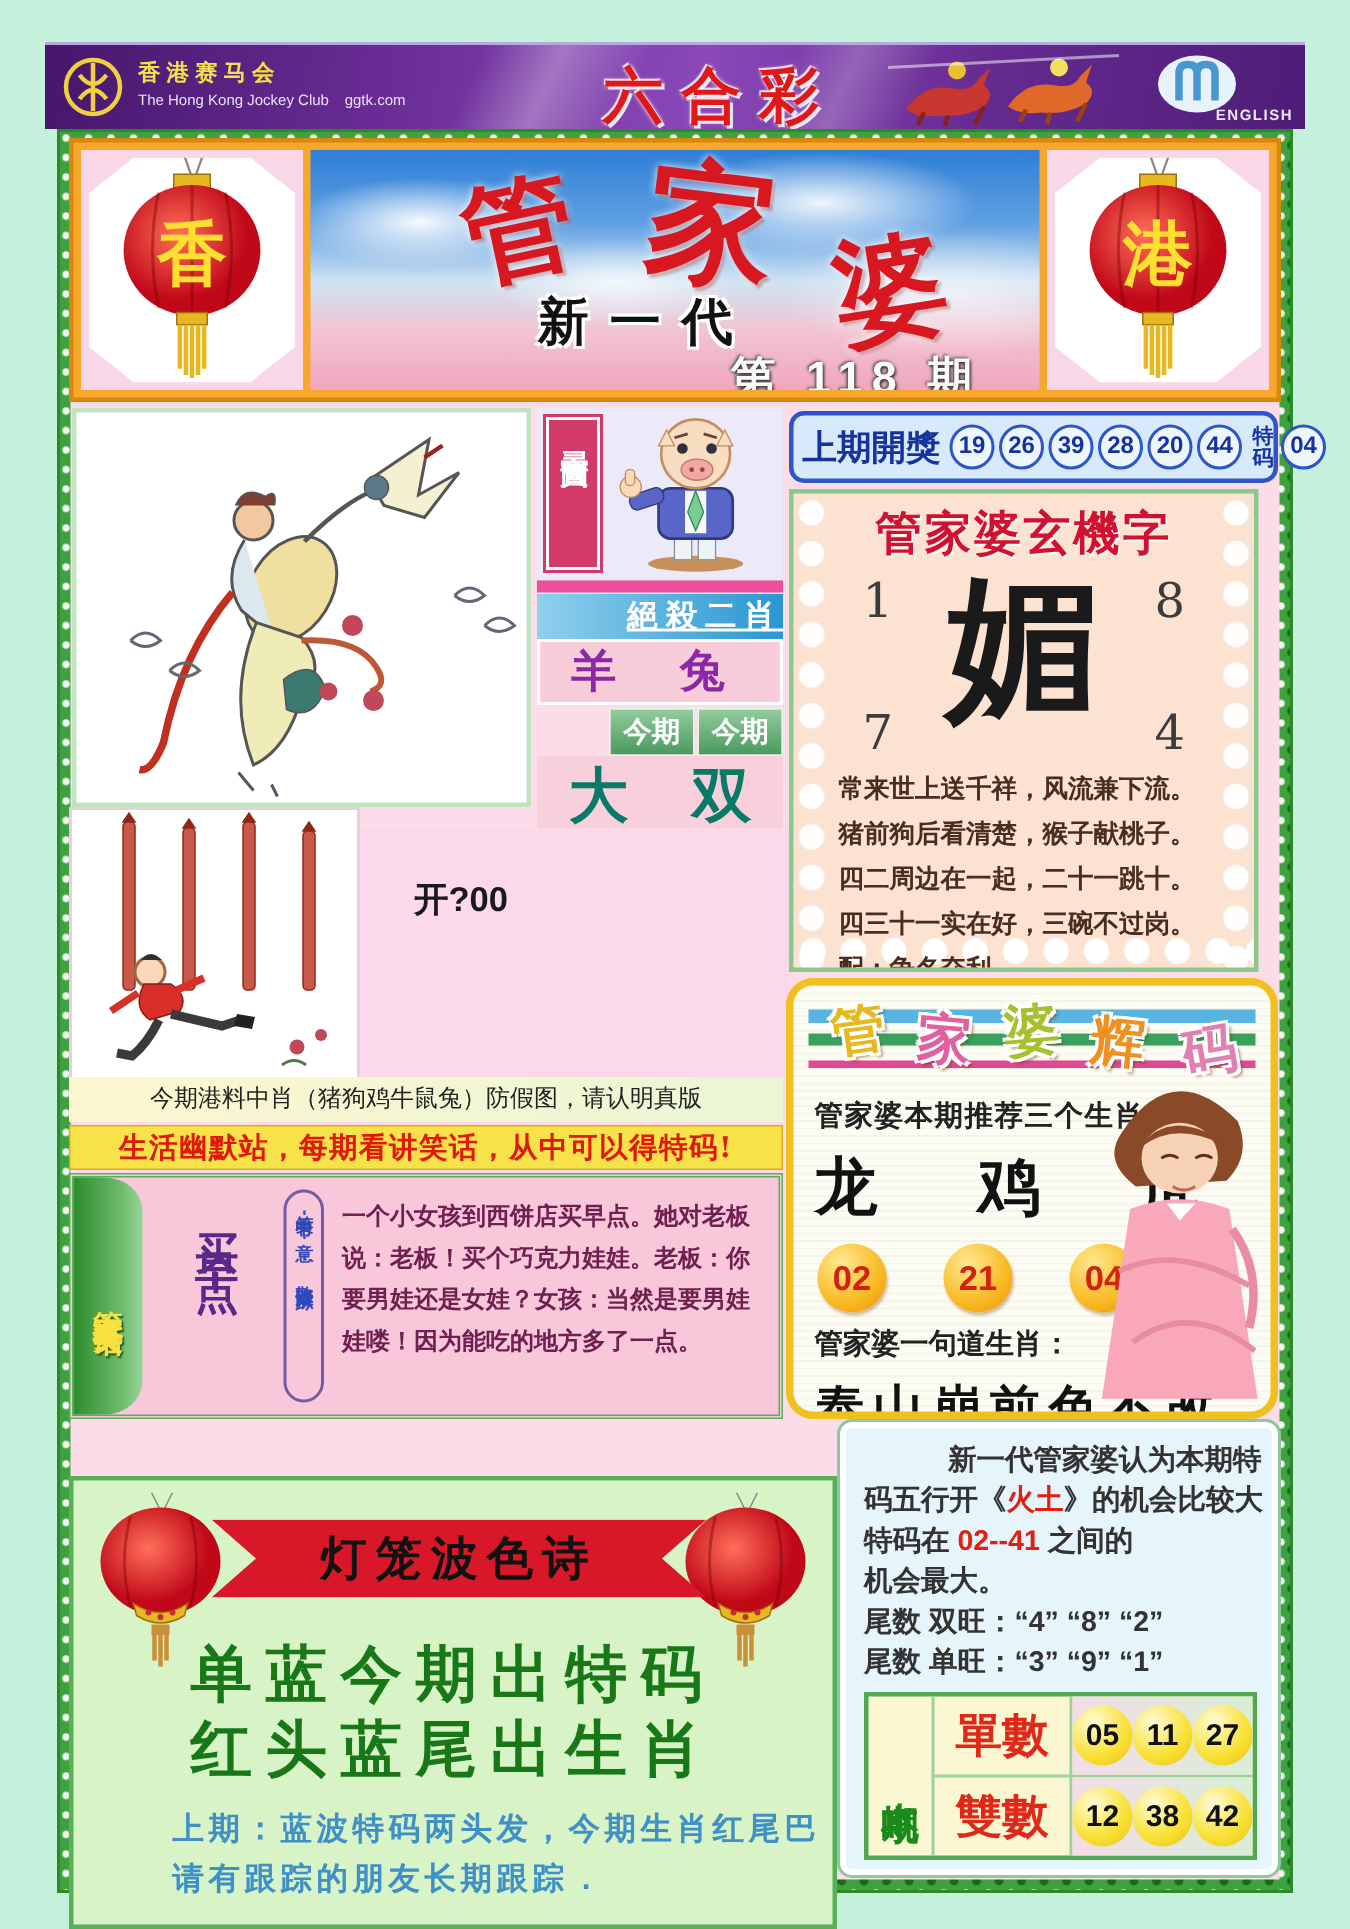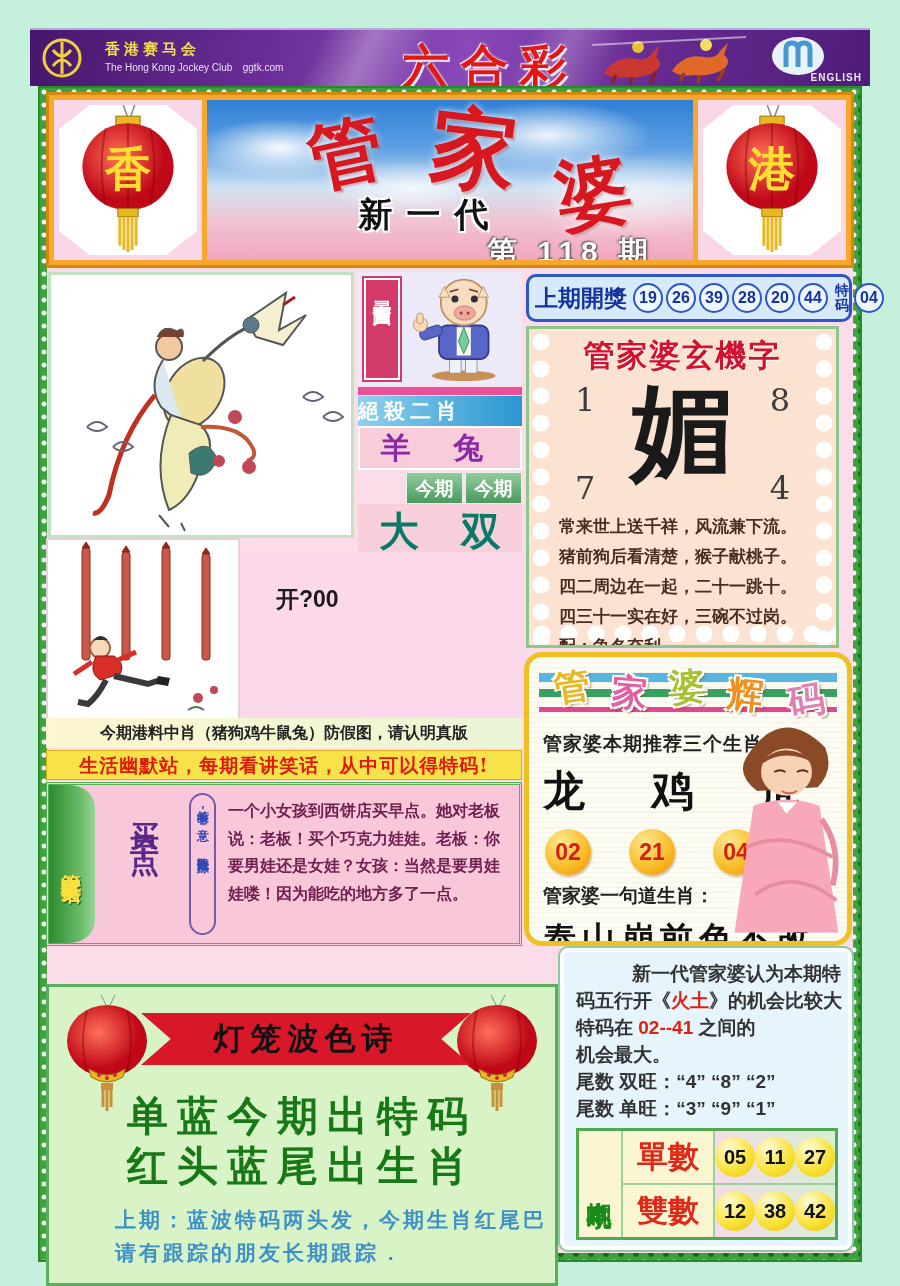--- a/index.html
+++ b/index.html
@@ -8,26 +8,26 @@
   .page { position:relative; width:900px; height:1286px; background:#c4f0dc; overflow:hidden; }
 
   
   .banner { position:absolute; left:30px; top:28px; width:840px; height:58px;
     background:
       linear-gradient(115deg, transparent 34%, rgba(255,255,255,.30) 40%, transparent 47%),
       linear-gradient(115deg, transparent 58%, rgba(255,255,255,.22) 63%, transparent 69%),
       linear-gradient(100deg,#45176b 0%,#6a2d96 28%,#8a48b8 52%,#652a90 75%,#4e1d78 100%);
     border-top:2px solid #b9a8e0; display:flex; align-items:center; padding:0 10px; }
   .hkjc { display:flex; align-items:center; }
-  .club { margin-left:21px; line-height:1.15; }
+  .club { margin-left:8px; line-height:1.15; }
   .club-cn { color:#f5df4a; font-size:15px; font-weight:bold; letter-spacing:4px; }
   .club-en { color:#e9def7; font-size:10px; }
   .club-site { color:#e9def7; font-size:10px; margin-left:6px; }
   .lottery { position:absolute; left:372px; top:6px; font-family:"DejaVu Serif",serif;
-    font-size:47px; font-weight:bold; color:#e01818; letter-spacing:12px;
+    font-size:40px; font-weight:bold; color:#e01818; letter-spacing:12px;
     text-shadow:0 0 3px #fff, 2px 2px 0 rgba(255,255,255,.85), -1px -1px 0 rgba(255,255,255,.7); }
   .horses { position:absolute; left:556px; top:3px; }
   .cc-logo { position:absolute; right:44px; top:5px; }
   .english { position:absolute; right:8px; bottom:3px; color:#ece8f4; font-size:10px;
     letter-spacing:1px; font-weight:bold; cursor:pointer; }
 
   
   .frame { position:absolute; left:38px; top:86px; width:824px; height:1176px;
     background-color:#3ea03e;
     background-image:
@@ -99,42 +99,42 @@
   
   .mid-col { position:absolute; left:358px; top:272px; width:164px; height:288px; display:flex;
     flex-direction:column; }
   .treasure-row { height:114px; background:#eceaf8; display:flex; position:relative; }
   .treasure-label { writing-mode:vertical-rl; text-orientation:upright; background:#d23a6a;
     color:#fff; font-weight:bold; font-size:19px; padding:5px 3px; margin:6px 2px 6px 6px;
     border:2px solid #fff; outline:2px solid #d23a6a; letter-spacing:4px; }
   .pig-wrap { flex:1; display:flex; align-items:center; justify-content:center; }
   .mid-divider { height:8px; background:#e8509a; margin:1px 0; }
   .kill-bar { height:30px; background:linear-gradient(90deg,#8fd0ec,#2a96d2); color:#fff;
-    font-size:21px; font-weight:bold; text-align:left; line-height:30px; letter-spacing:5px; }
+    font-size:21px; font-weight:bold; text-align:right; line-height:30px; letter-spacing:5px;text-decoration:underline; }
   .zodiac-row { height:44px; background:#f8ccd8; border:2px solid #fff; color:#8a28a8;
     font-size:30px; font-weight:bold; text-align:center; line-height:40px; letter-spacing:16px;
     font-family:"DejaVu Serif",serif; }
   .open-labels { display:flex; gap:2px; height:32px; margin-top:2px;margin-left:48px; }
   .open-label { flex:1; background:linear-gradient(180deg,#93cb9d,#4a9a5e); color:#fff;
     font-size:19px; font-weight:bold; text-align:center; line-height:32px; border:1px solid #e8f4e8; }
   .open-values { display:flex; flex:1; background:#f8d0dc; }
   .open-value { flex:1; color:#0a7a68; font-size:40px; font-weight:bold; text-align:center;
     line-height:54px; font-family:"DejaVu Serif",serif; }
 
   
   .art-fairy { position:absolute; left:48px; top:272px; width:306px; height:266px; background:#fff;
     border:3px solid #bfe4bf; }
   .art-martial { position:absolute; left:46px; top:538px; width:194px; height:182px; background:#fff;
     border:2px solid #e8d0d8; }
   .hint-box { position:absolute; left:240px; top:552px; width:286px; height:166px; background:#fbd8ea; }
   .hint-text { margin:32px 0 0 36px; font-size:23px; font-weight:bold; color:#1a1a1a; }
 
   .caption-bar { position:absolute; left:46px; top:718px; width:476px; height:30px;
     background:linear-gradient(90deg,#fdf6d0,#eaf6d6); color:#222; font-size:16px;
-    text-align:center; line-height:30px;font-weight:bold; }
+    text-align:center; line-height:30px; }
   .humor-bar { position:absolute; left:46px; top:750px; width:476px; height:30px; background:#f8e24a;
     border:1px solid #dcae10; color:#e01808; font-size:19px; font-weight:bold; text-align:center;
     line-height:28px; letter-spacing:1px; font-family:"DejaVu Serif",serif; }
 
   
   .joke-panel { position:absolute; left:46px; top:782px; width:476px; height:164px;
     background:#f8c8da; border:3px double #58b058; display:flex; }
   .joke-ribbon { width:46px; background:linear-gradient(90deg,#2e8b2e,#6cbc6c 70%,#9ad49a);
     border-radius:0 55% 55% 0 / 0 14% 14% 0; display:flex; align-items:center; justify-content:center; }
   .joke-ribbon span { writing-mode:vertical-rl; text-orientation:upright; color:#f8e040;

